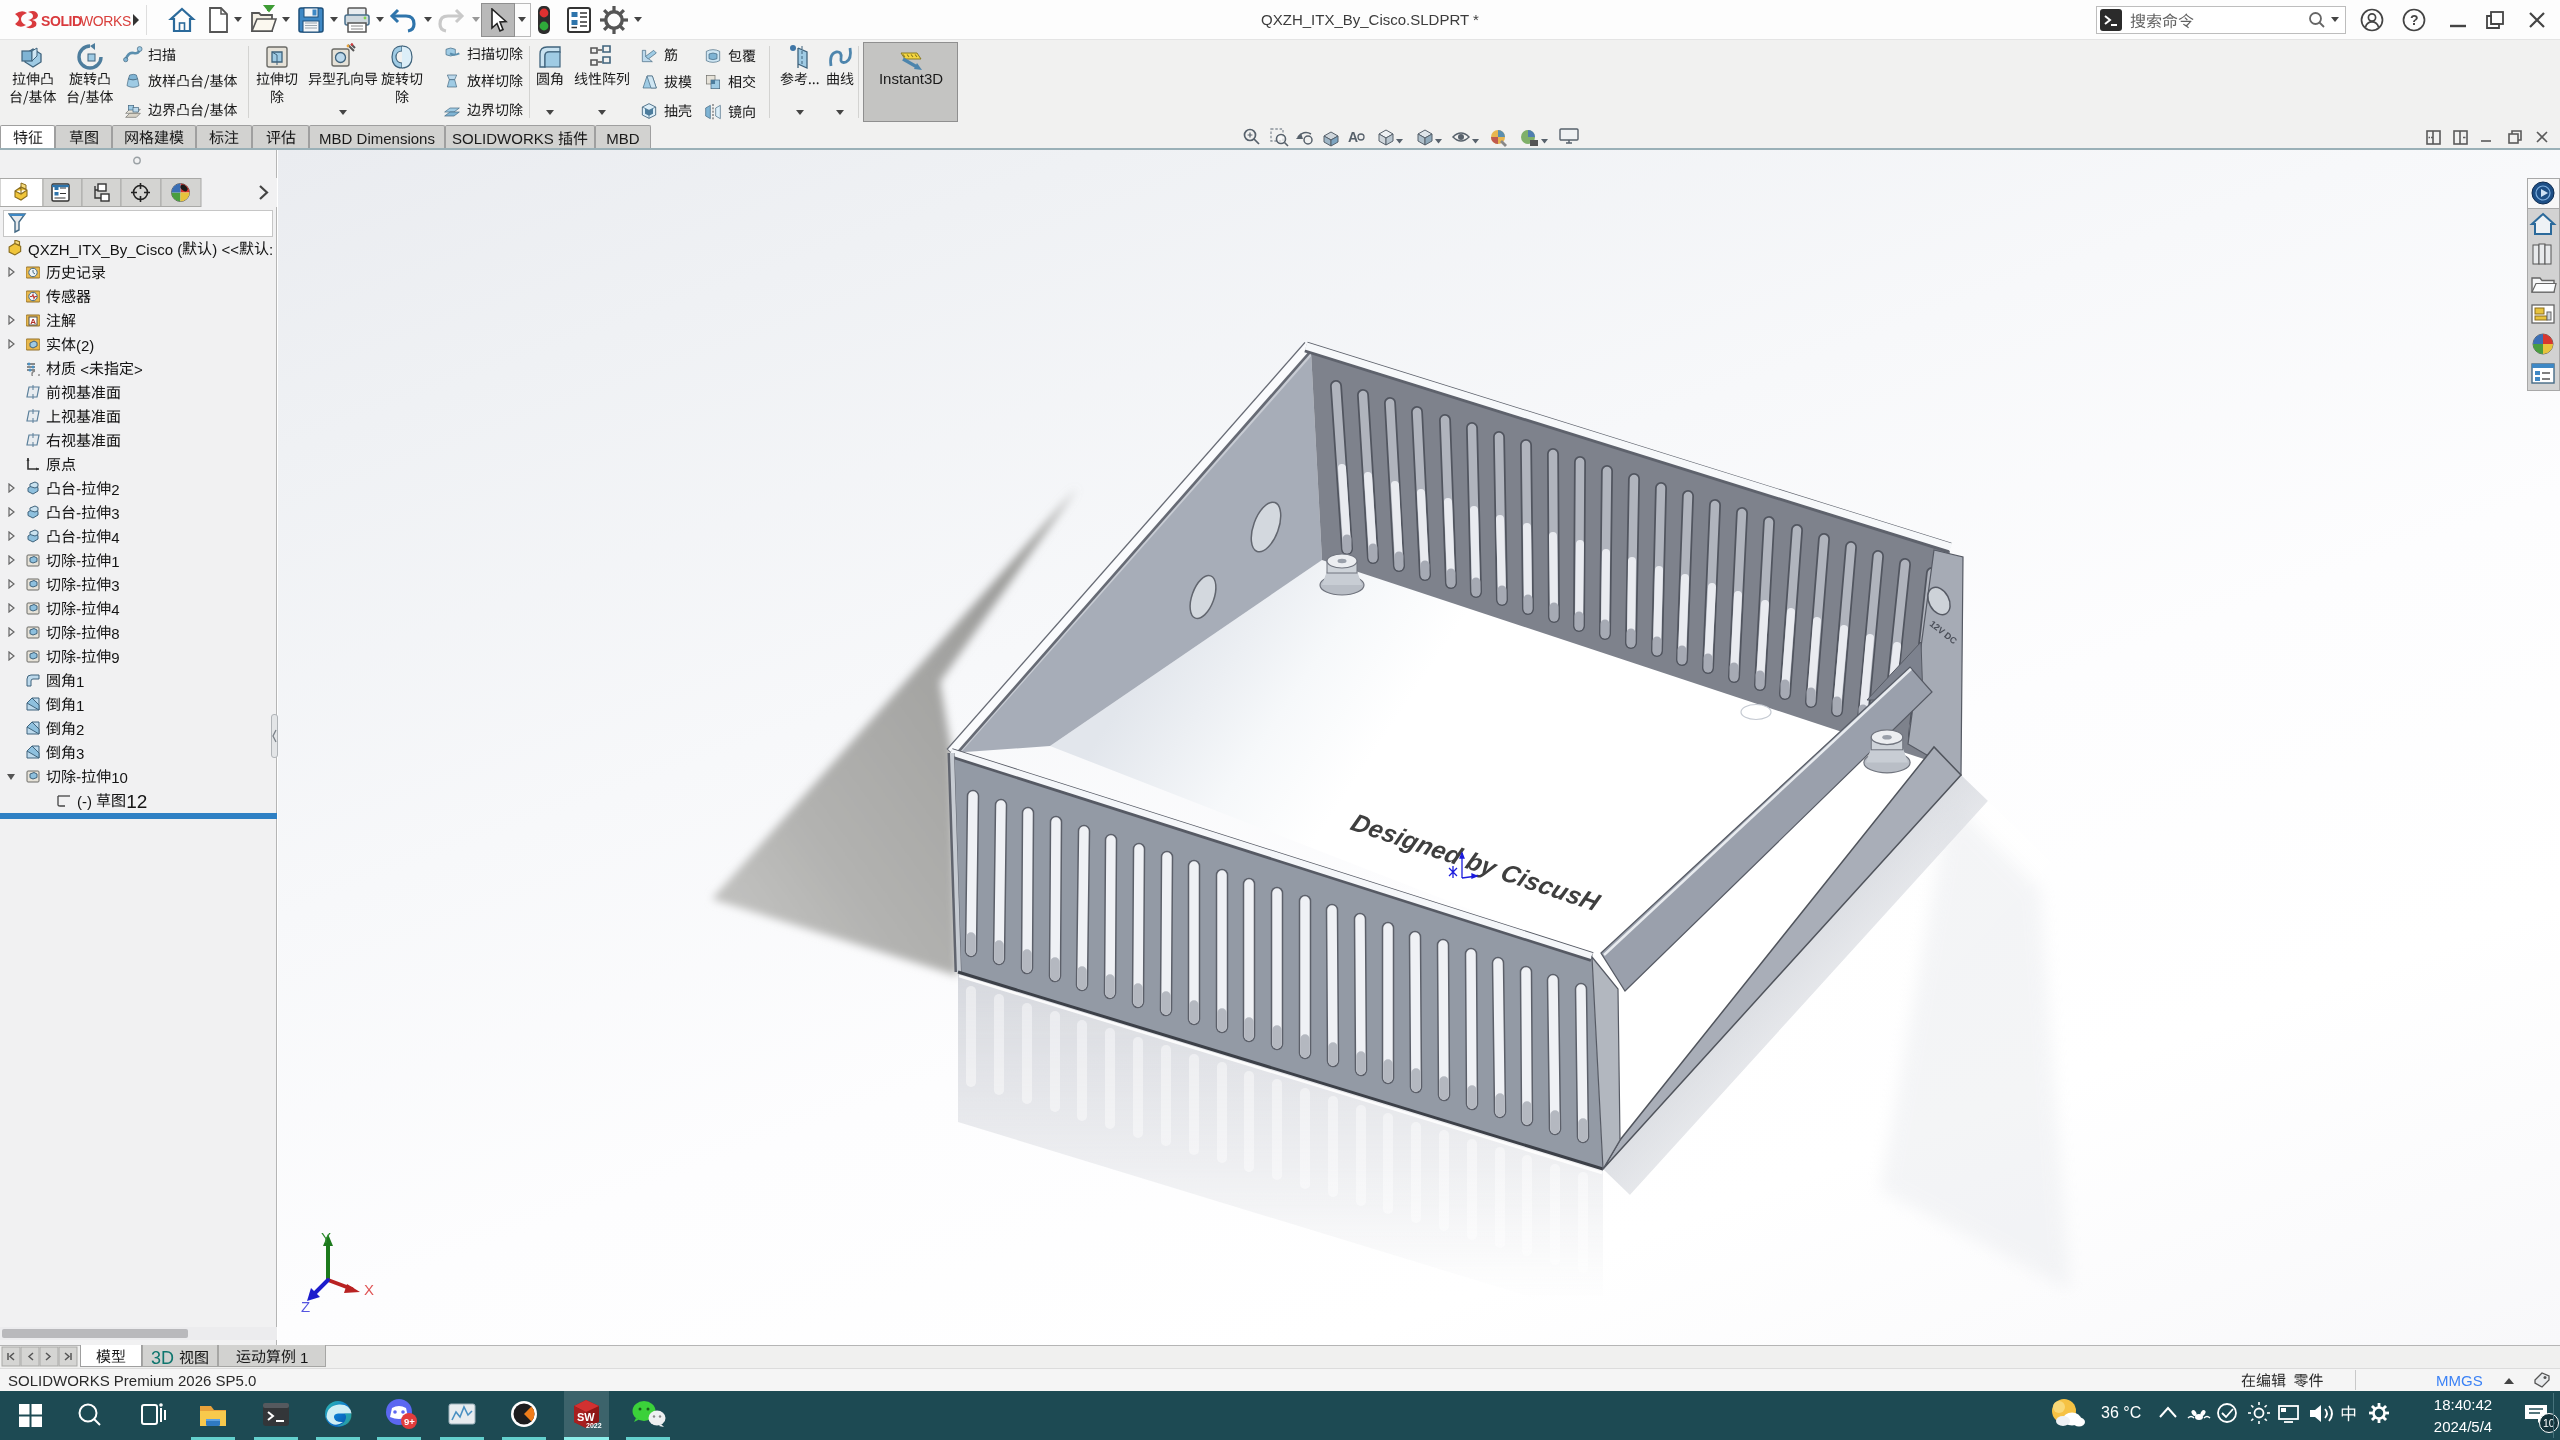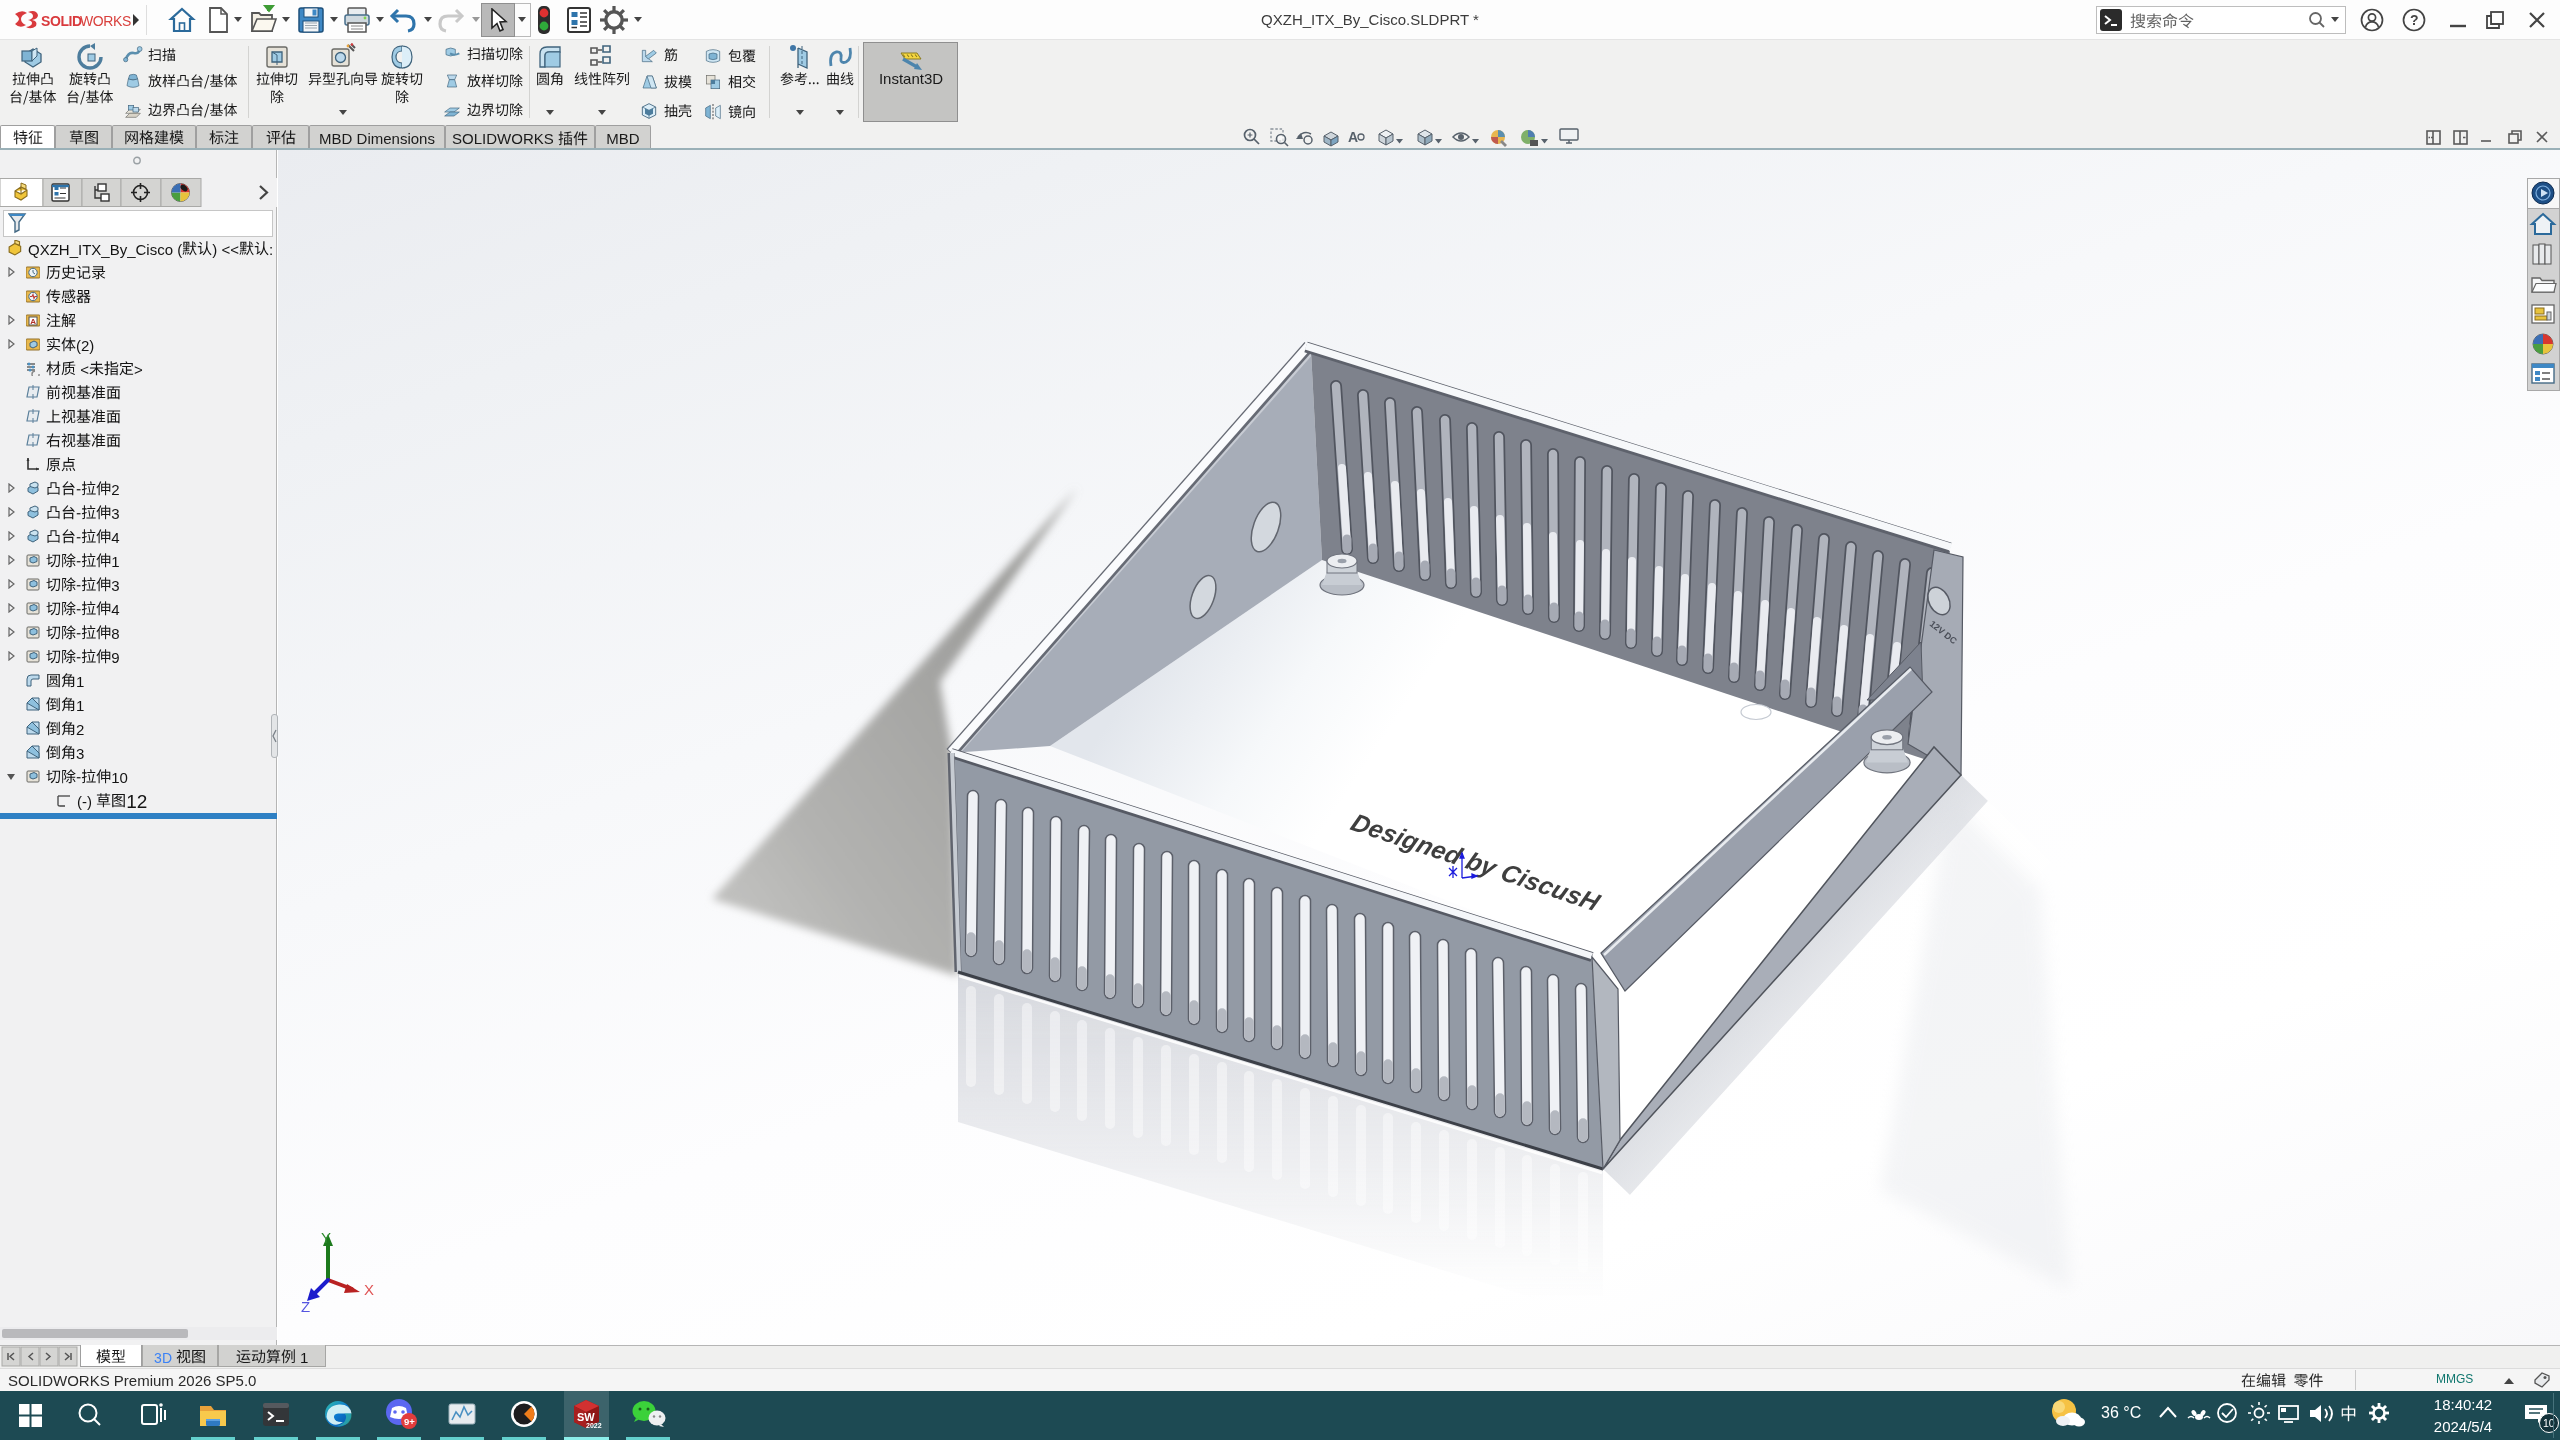--- a/index.html
+++ b/index.html
@@ -1415,21 +1415,21 @@
     <path d="M65 8 L69 11.5 L65 15 M71 8 L71 15" stroke="#555" stroke-width="1.5" fill="none"></path>
   </svg>
 <div class="abs" style="left:80px;top:1345px;width:62px;height:22px;background:#fff;border:1px solid #9f9f9f;border-top:none"></div>
 <div class="abs" style="left:80px;top:1348px;width:62px;text-align:center"><svg class="ck" style="vertical-align:middle;" width="30.0" height="19.5" viewBox="0 0 30.0 19.5">
       <g transform="translate(0,13.95) scale(0.15000)" fill="#1a1a1a">
         <use href="#c6A21" x="0"></use>
         <use href="#c578B" x="100"></use>
       </g>
     </svg></div>
 <div class="abs" style="left:142px;top:1345px;width:76px;height:22px;background:#d2d2d0;border:1px solid #a6a6a4;border-top:none"></div>
-<div class="abs" style="left:142px;top:1348px;width:76px;text-align:center;white-space:nowrap"><span style="font-size:14px;color:#3b82f6;vertical-align:middle">3D </span><svg class="ck" style="vertical-align:middle;" width="30.0" height="19.5" viewBox="0 0 30.0 19.5">
+<div class="abs" style="left:142px;top:1348px;width:76px;text-align:center;white-space:nowrap"><span style="font-size:18px;color:#0f766e;vertical-align:middle">3D </span><svg class="ck" style="vertical-align:middle;" width="30.0" height="19.5" viewBox="0 0 30.0 19.5">
       <g transform="translate(0,13.95) scale(0.15000)" fill="#1a1a1a">
         <use href="#c89C6" x="0"></use>
         <use href="#c56FE" x="100"></use>
       </g>
     </svg></div>
 <div class="abs" style="left:218px;top:1345px;width:108px;height:22px;background:#d2d2d0;border:1px solid #a6a6a4;border-top:none"></div>
 <div class="abs" style="left:218px;top:1348px;width:108px;text-align:center;white-space:nowrap"><svg class="ck" style="vertical-align:middle;" width="60.0" height="19.5" viewBox="0 0 60.0 19.5">
       <g transform="translate(0,13.95) scale(0.15000)" fill="#1a1a1a">
         <use href="#c8FD0" x="0"></use>
         <use href="#c52A8" x="100"></use>
@@ -1442,21 +1442,21 @@
 <div class="abs" style="left:2241px;top:1372px"><svg class="ck" style="vertical-align:middle;" width="82.5" height="19.5" viewBox="0 0 82.5 19.5">
       <g transform="translate(0,13.95) scale(0.15000)" fill="#2a2a2a">
         <use href="#c5728" x="0"></use>
         <use href="#c7F16" x="100"></use>
         <use href="#c8F91" x="200"></use>
         <use href="#c96F6" x="350"></use>
         <use href="#c4EF6" x="450"></use>
       </g>
     </svg></div>
 <div class="abs" style="left:2355px;top:1370px;width:1px;height:20px;background:#c9c9c9"></div>
-<div class="abs" style="left:2436px;top:1372px;font-size:12px;color:#0f766e">MMGS</div>
+<div class="abs" style="left:2436px;top:1372px;font-size:15px;color:#3b82f6">MMGS</div>
 <svg class="abs" style="left:2503px;top:1377px" width="12" height="8">
     <path d="M1 7 L6 1 L11 7 Z" fill="#444"></path>
   </svg>
 <svg class="abs" style="left:2533px;top:1371px;" width="18" height="18" viewBox="0 0 18 18">
     <path d="M2 9 L9 2 L16 5 L16 9 L9 16 L2 12 Z" fill="#e8eaec" stroke="#555" stroke-width="1.3"></path>
     <circle cx="12" cy="6.5" r="1.5" fill="#555"></circle>
   </svg>
 <div class="abs" style="left:0;top:1391px;width:2560px;height:49px;background:#1d4a53"></div>
 <svg class="abs" style="left:0px;top:1391px;" width="2560" height="49" viewBox="0 0 2560 49">
     <defs>

